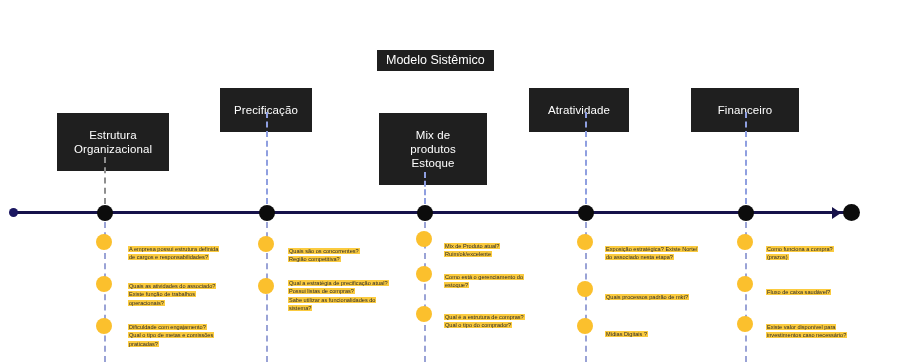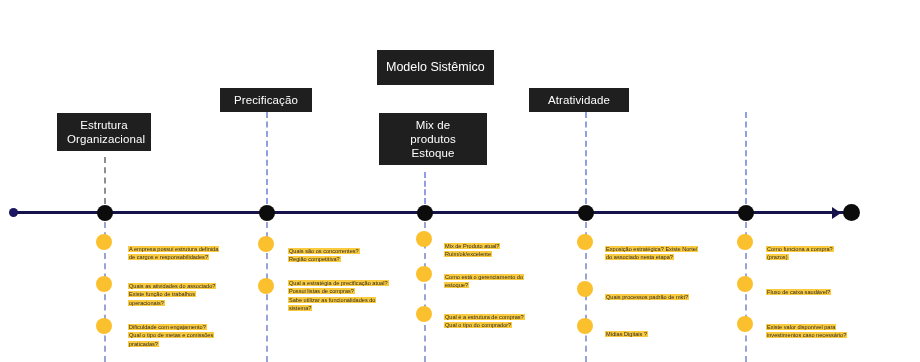--- a/index.html
+++ b/index.html
@@ -19,33 +19,33 @@
   }
 
   
   .phase-box {
     position: absolute;
     background: #1f1f1f;
     color: #ffffff;
     font-size: 11.5px;
     line-height: 14px;
     text-align: center;
-    padding: 5px 10px;
+    padding: 15px 10px;
     box-sizing: border-box;
     letter-spacing: .1px;
     white-space: pre-line;
   }
   .title-box {
     position: absolute;
     background: #1f1f1f;
     color: #ffffff;
     font-size: 12.5px;
     line-height: 15px;
     text-align: center;
-    padding: 10px 9px;
+    padding: 3px 9px;
     box-sizing: border-box;
     white-space: nowrap;
   }
 
   
   .connector {
     position: absolute;
     width: 0;
     border-left: 2px dashed #8f9fe0;
   }
@@ -117,41 +117,42 @@
 </head>
 <body>
 
 <div id="canvas">
 
   <div class="axis-line" style="left:12px; top:211px; width:840px;"></div>
   <div class="axis-cap" style="left:9px; top:208px;"></div>
   <div class="axis-arrow" style="left:832px; top:206.5px;"></div>
   <div class="axis-end-dot" style="left:843px; top:204px;"></div>
 
-  <div class="phase-box" style="left:57px; top:113px; width:94px;">Estrutura
+  <div class="phase-box" style="left:57px; top:113px; width:112px;">Estrutura
 Organizacional</div>
   <div class="connector grey" style="left:104px; top:157px; height:47px;"></div>
   <div class="milestone-dot" style="left:97px; top:204.5px;"></div>
 
   <div class="phase-box" style="left:220px; top:88px; width:92px;">Precificação</div>
   <div class="connector" style="left:266px; top:112px; height:92px;"></div>
   <div class="milestone-dot" style="left:259px; top:204.5px;"></div>
 
   <div class="title-box" style="left:377px; top:50px;">Modelo Sistêmico</div>
 
   <div class="phase-box" style="left:379px; top:113px; width:108px;">Mix de
 produtos
 Estoque</div>
   <div class="connector" style="left:424px; top:172px; height:32px;"></div>
   <div class="milestone-dot" style="left:417px; top:204.5px;"></div>
 
   <div class="phase-box" style="left:529px; top:88px; width:100px;">Atratividade</div>
   <div class="connector" style="left:585px; top:112px; height:92px;"></div>
   <div class="milestone-dot" style="left:578px; top:204.5px;"></div>
 
+  <div class="phase-box" style="left:691px; top:88px; width:108px;">Financeiro</div>
   <div class="connector" style="left:745px; top:112px; height:92px;"></div>
   <div class="milestone-dot" style="left:738px; top:204.5px;"></div>
 
   <div class="q-spine" style="left:104px; top:222px; height:140px;"></div>
   <div class="q-bullet" style="left:96px; top:234px;"></div>
   <div class="q-text" style="left:128px; top:236px; width:116px;">
     <span>A empresa possui estrutura definida
 de cargos e responsabilidades?</span>
   </div>
   <div class="q-bullet" style="left:96px; top:276px;"></div>

